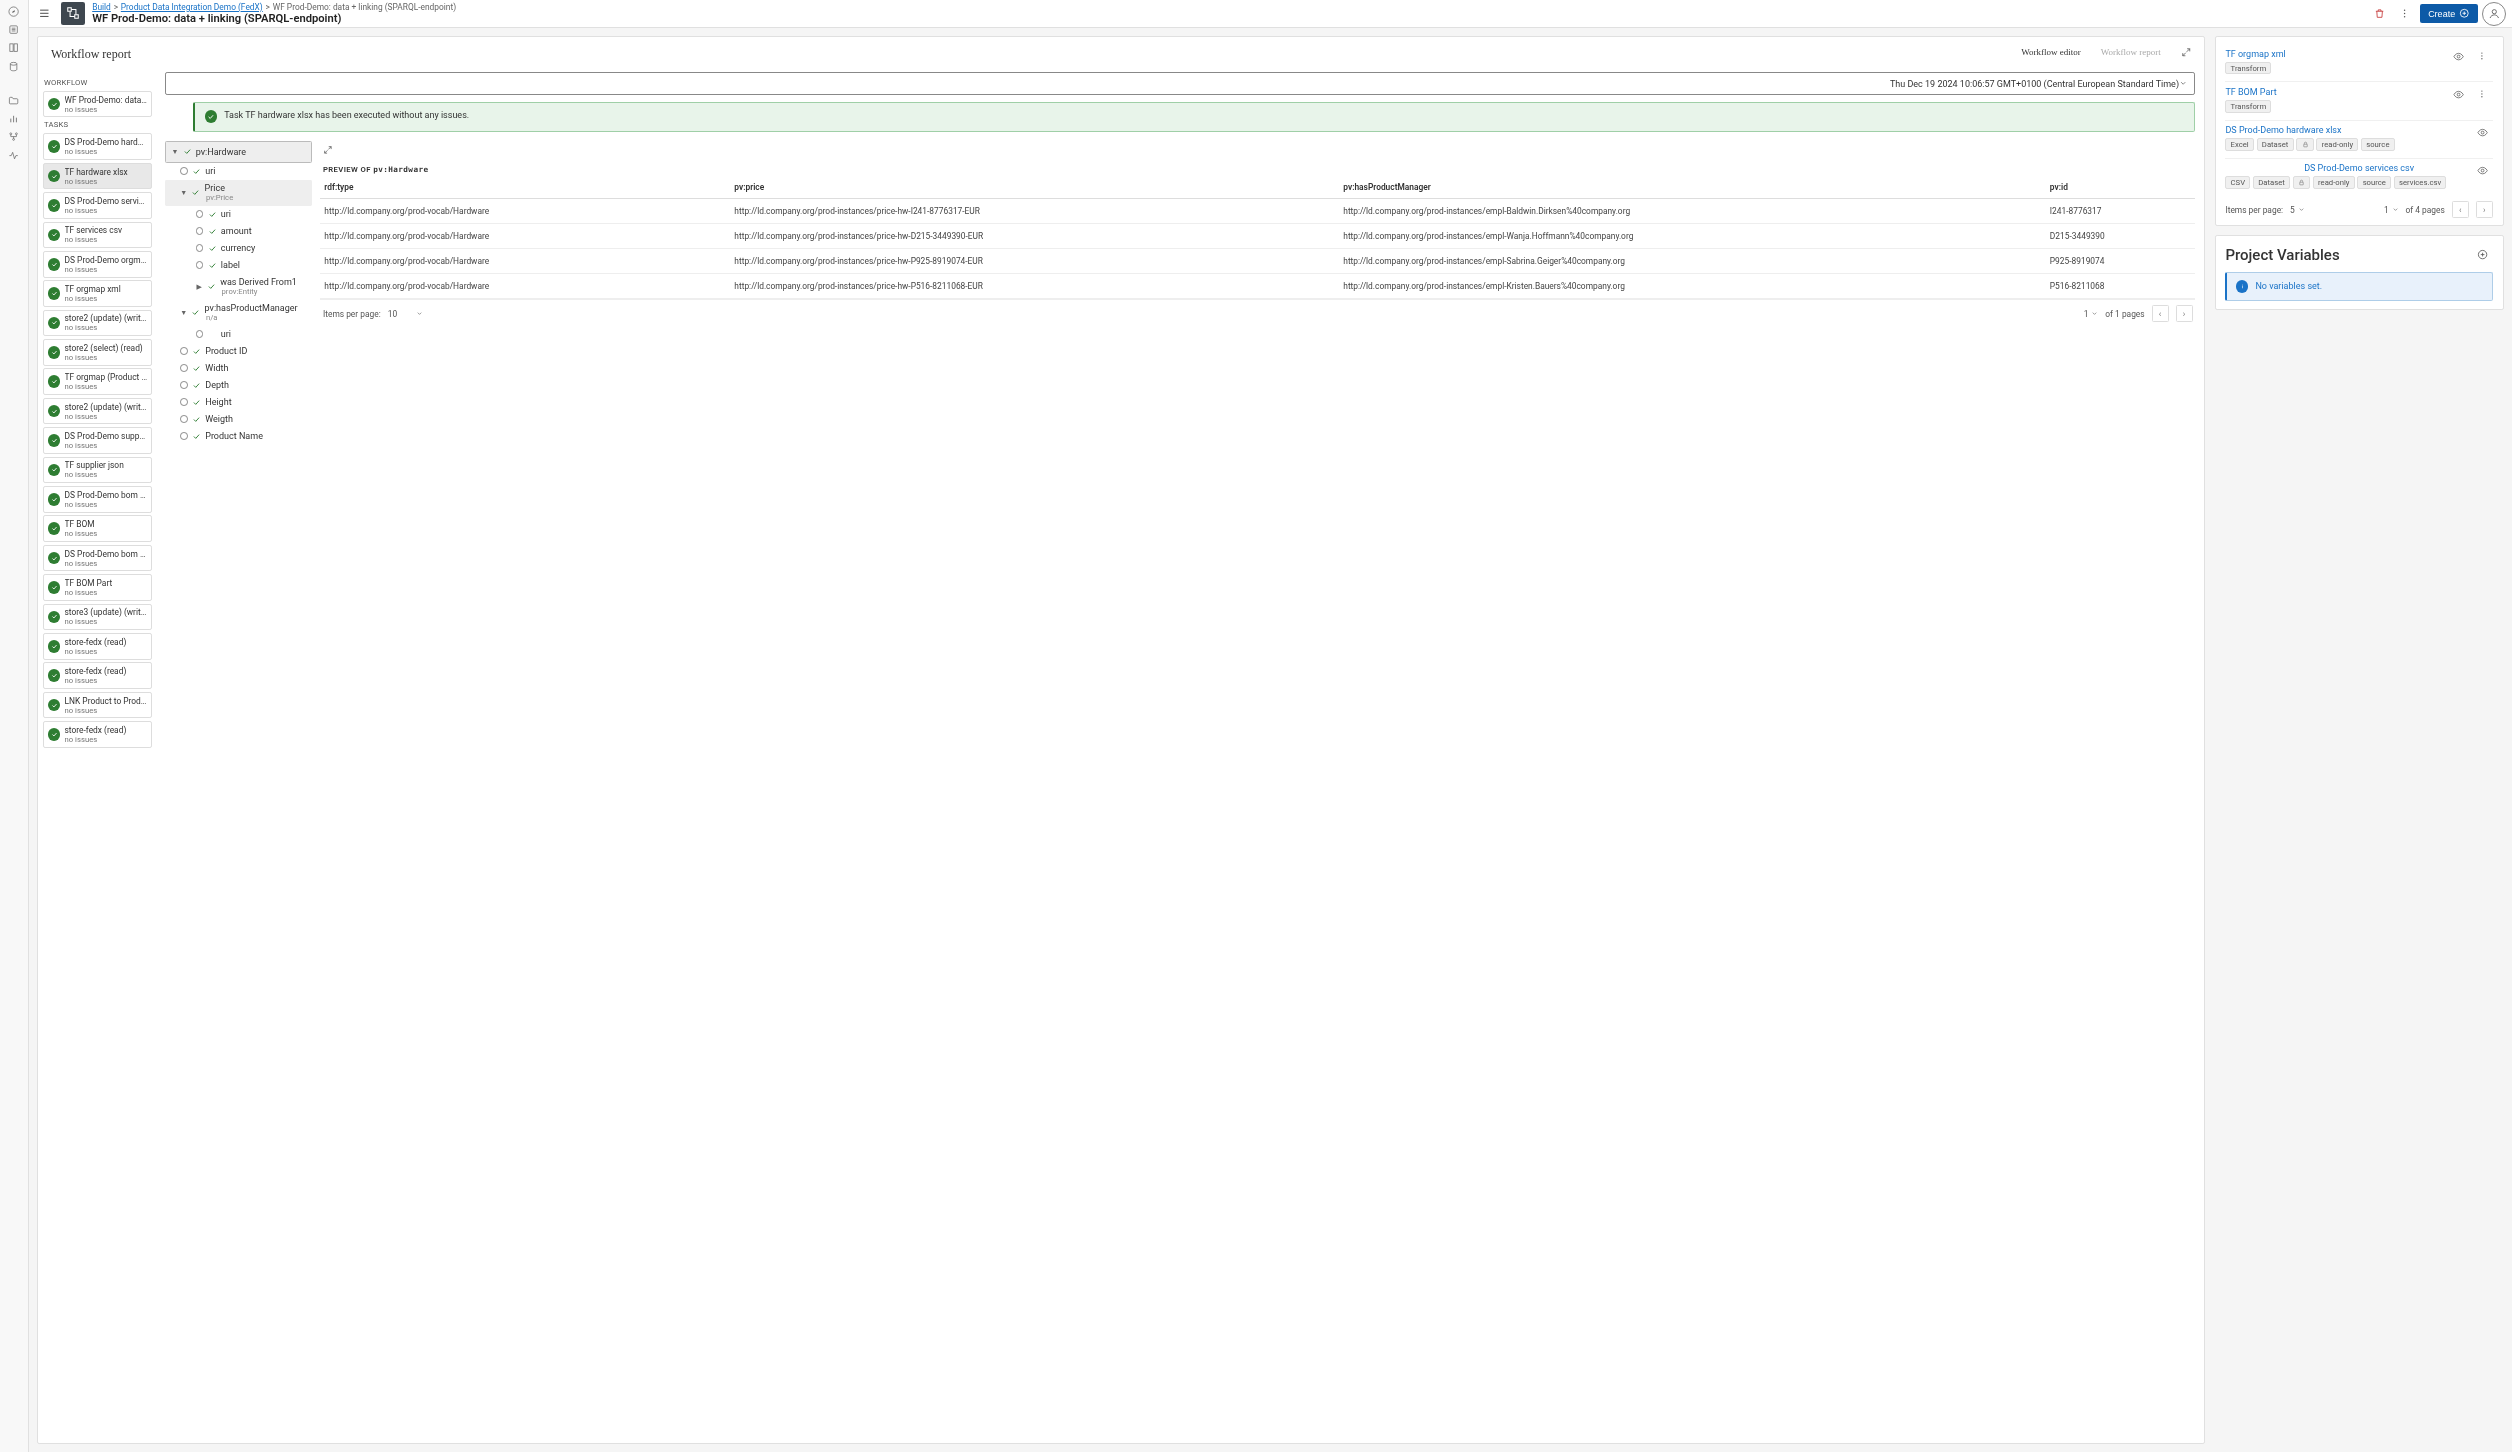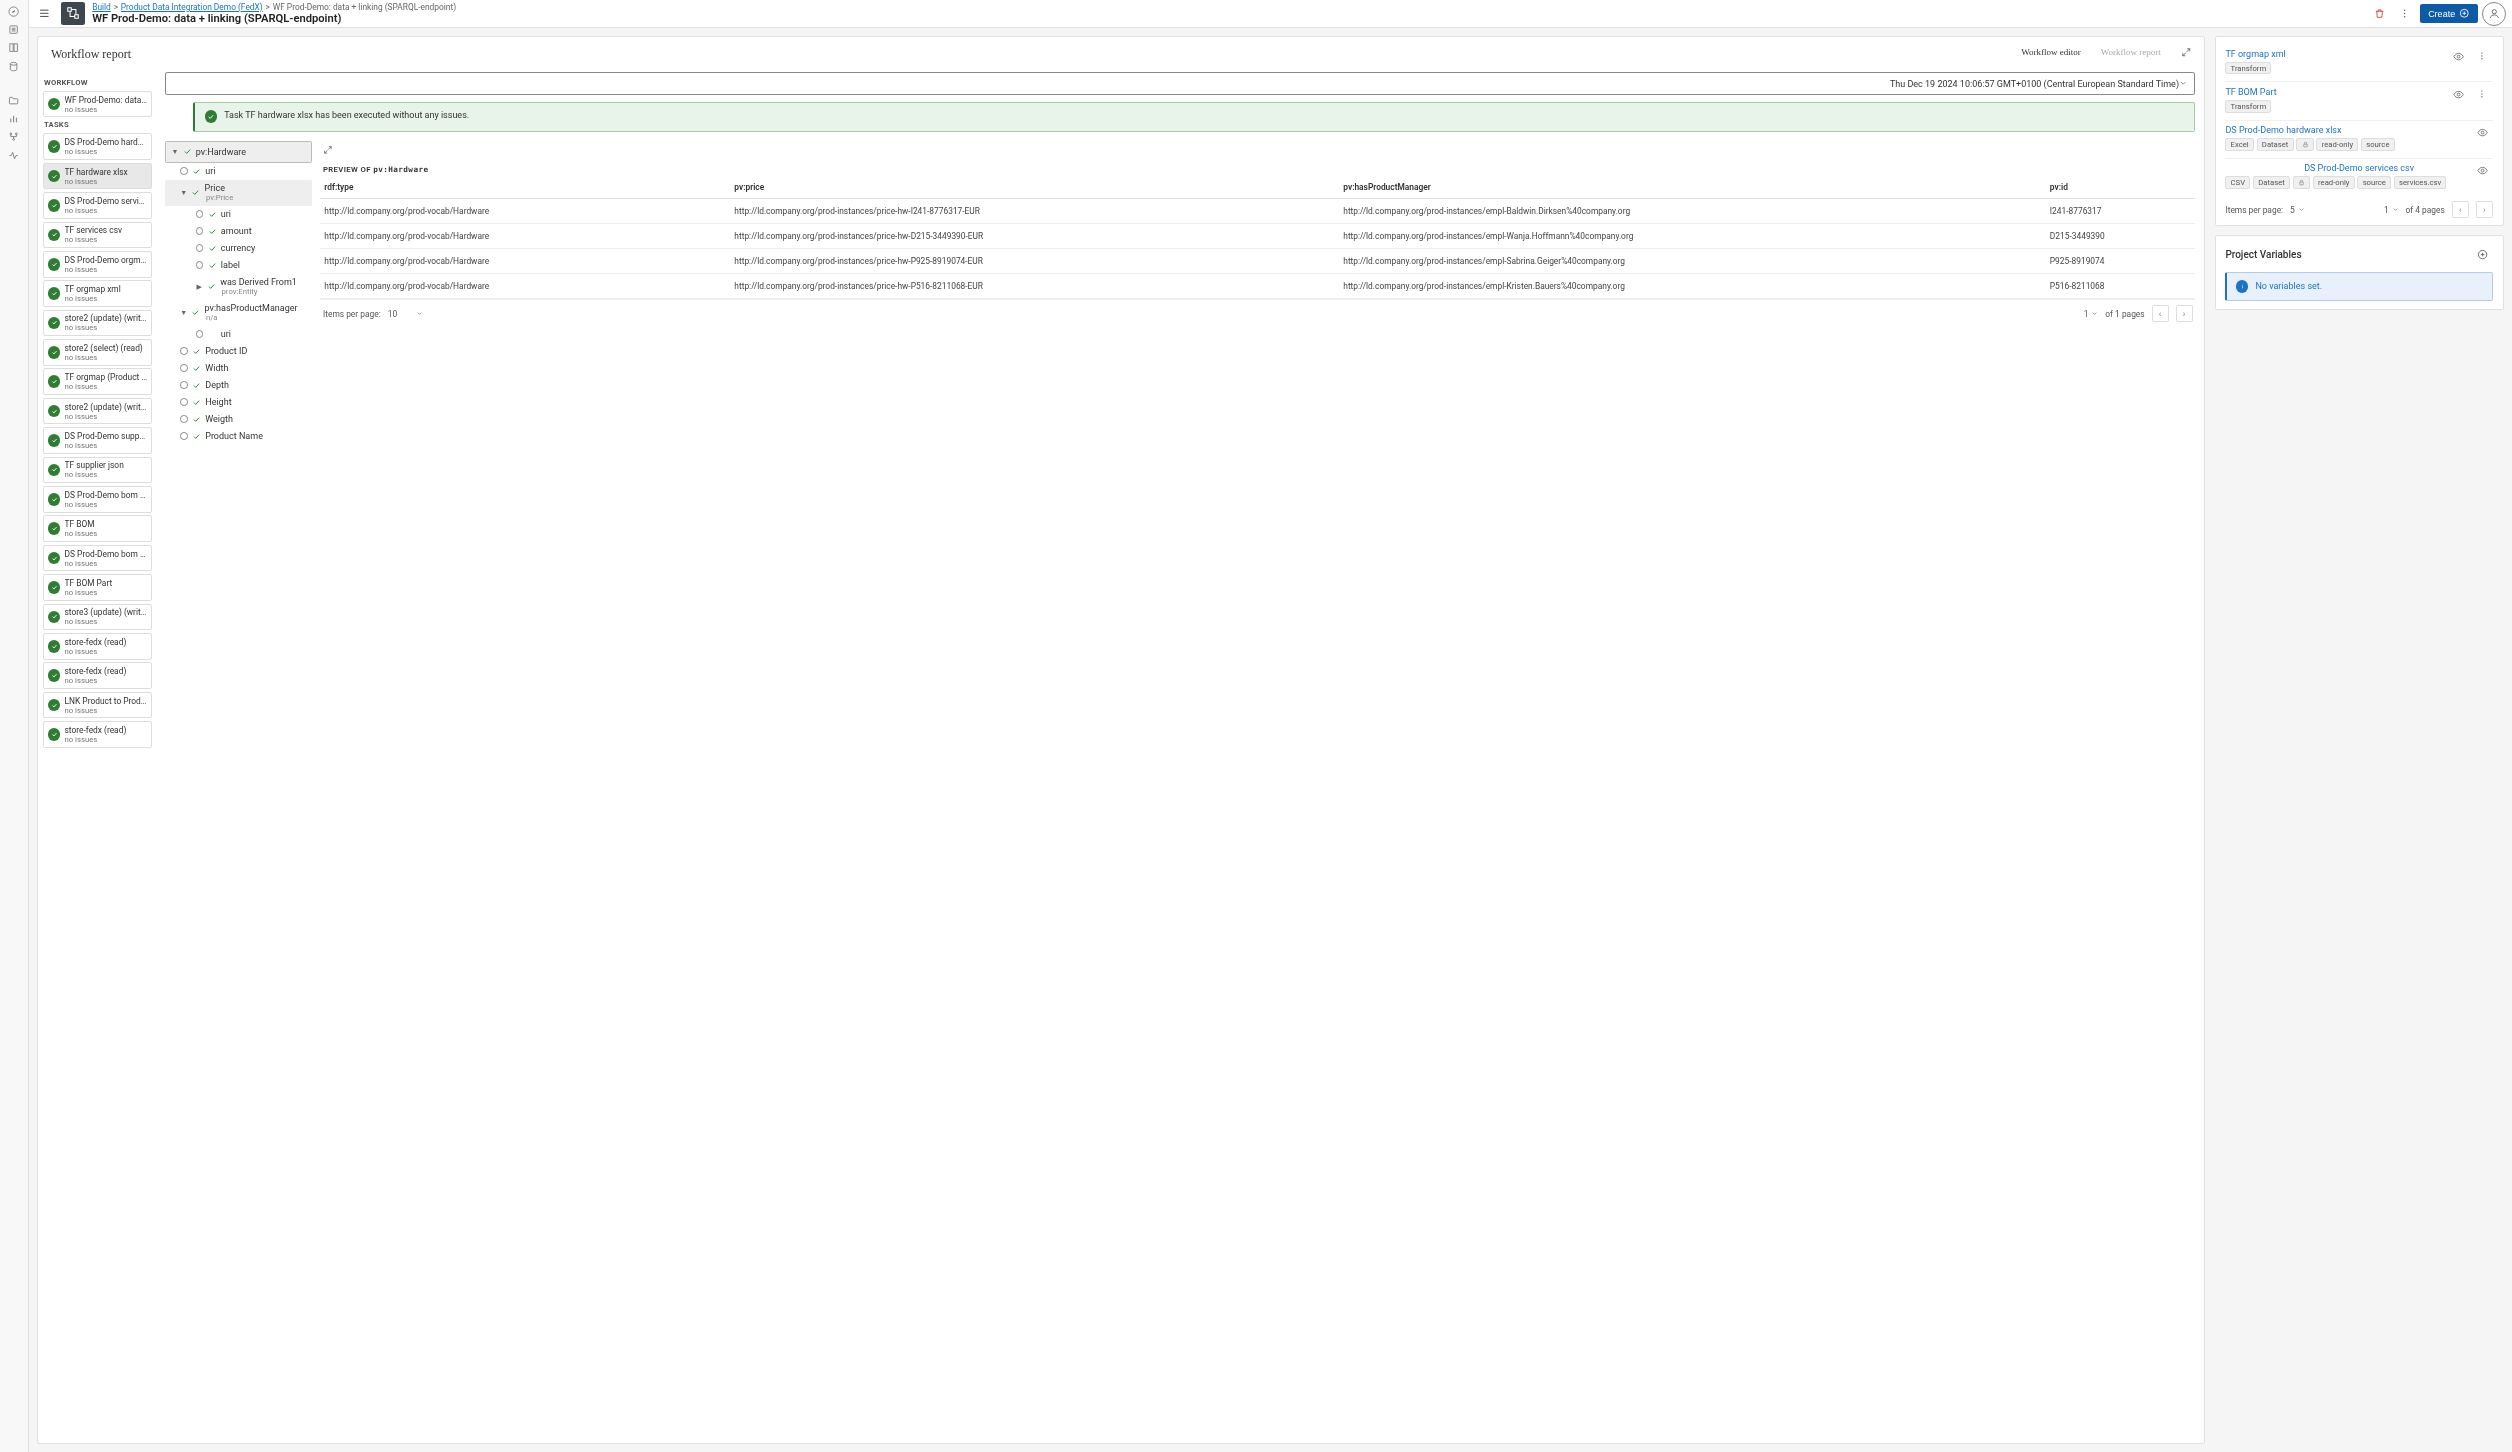--- a/index.html
+++ b/index.html
@@ -23,21 +23,21 @@
 .avatar-btn { width: 24px; height: 24px; border: 1.4px solid #888; border-radius: 50%; display: flex; align-items: center; justify-content: center; cursor: pointer; color: #666; }
 .content { flex: 1; display: flex; gap: 9.8px; padding: 8.4px; min-height: 0; }
 .center-card { flex: 1; background: #fff; border: 0.7px solid #e0e0e0; border-radius: 2.1px; display: flex; flex-direction: column; min-width: 0; }
 .center-head { display: flex; align-items: flex-start; padding: 9.8px 12.6px 7px; gap: 20px; font-family: Liberation Serif, serif; }
 .center-head h2 { font-size: 12px; font-weight: 500; flex: 1; }
 .tab-link { font-size: 9px; color: #333; cursor: pointer; }
 .tab-link.disabled { color: #aaa; }
 .expand-icon { cursor: pointer; color: #555; }
 .center-body { flex: 1; display: flex; min-height: 0; }
 .left-tree { width: 118px; border-right: 0px; padding: 5.6px 4.2px; overflow-y: auto; }
-.tree-hdr { font-size: 7.7px; font-weight: 700; color: #555; letter-spacing: 0.2px; margin: 2.8px 0 4.2px 1.4px; }
+.tree-hdr { font-size: 7.7px; font-weight: 400; color: #555; letter-spacing: 0.2px; margin: 2.8px 0 4.2px 1.4px; }
 .tree-item { display: flex; align-items: center; gap: 4.2px; padding: 2.8px 4.2px; border: 0.7px solid #ddd; border-radius: 2.1px; margin-bottom: 2.8px; cursor: pointer; background:#fff;}
 .tree-item.active { background: #e8e8e8; }
 .tree-item .ti-text { flex: 1; min-width: 0; }
 .tree-item .ti-label { font-size: 8.4px; white-space: nowrap; overflow: hidden; text-overflow: ellipsis; }
 .tree-item .ti-sub { font-size: 7.7px; color: #777; }
 .check-badge { width: 12.6px; height: 12.6px; border-radius: 50%; background: #2e7d32; display: flex; align-items: center; justify-content: center; color: #fff; flex-shrink: 0; }
 .detail { flex: 1; display: flex; flex-direction: column; padding: 0 8.4px 8.4px; min-width: 0; overflow-y:auto;}
 .timestamp-select { border: 0.7px solid #888; border-radius: 2.1px; padding: 5.6px 7px; margin: 2.8px 0 7px; display: flex; align-items: center; justify-content: flex-end; cursor: pointer; background:#fff;}
 .banner { border-radius: 2.1px; padding: 7px 9.8px; display: flex; align-items: flex-start; gap: 7px; margin-bottom: 5.6px; border-left: 2.1px solid; }
 .banner.success { background: #e8f4ea; border-color: #2e7d32; border:0.7px solid #9fcfa7; border-left:2.1px solid #2e7d32;margin-left:28px;}
@@ -74,21 +74,21 @@
 .right-card { background: #fff; border: 0.7px solid #e0e0e0; border-radius: 2.1px; padding: 7px 9.8px; }
 .rc-item { padding: 4.2px 0 7px; border-bottom: 0.7px solid #f0f0f0; position: relative; }
 .rc-item:last-of-type { border-bottom: none; text-align: center; }
 .rc-title { color: #1a73c7; font-size: 9px; cursor: pointer; }
 .rc-tags { display: flex; gap: 2.8px; margin-top: 3.5px; flex-wrap: wrap; }
 .rc-tag { background: #f0f0f0; border: 0.7px solid #ddd; border-radius: 2.1px; padding: 0.7px 4.2px; font-size: 7.7px; color: #555; display:inline-flex; align-items:center; gap:2.1px;}
 .rc-actions { position: absolute; right: 0; top: 1.4px; display: flex; gap: 2.8px; }
 .rc-pager { display: flex; align-items: center; gap: 7px; font-size: 8.4px; color: #555; padding-top: 5.6px; }
 .pv-card { background: #fff; border: 0.7px solid #e0e0e0; border-radius: 2.1px; padding: 8.4px 9.8px; }
 .pv-head { display: flex; align-items: center; justify-content: space-between; margin-bottom: 7px; }
-.pv-head h3 { font-size: 10px; font-weight: 500; }
+.pv-head h3 { font-size: 15px; font-weight: 500; }
 .pv-empty { background: #e8f1fb; border:0.7px solid #aecde8; border-left:2.1px solid #1a73c7; border-radius: 2.1px; padding: 7px 8.4px; display: flex; align-items: center; gap: 7px; color: #1a73c7; font-size:9px;}
 svg { display: block; }
 </style>
 </head>
 <body>
 
 <div class="app">
   <div class="rail">
     <div class="rail-item">
         <svg width="11.2" height="11.2" viewBox="0 0 24 24" fill="none" stroke="currentColor" stroke-width="1.6">

